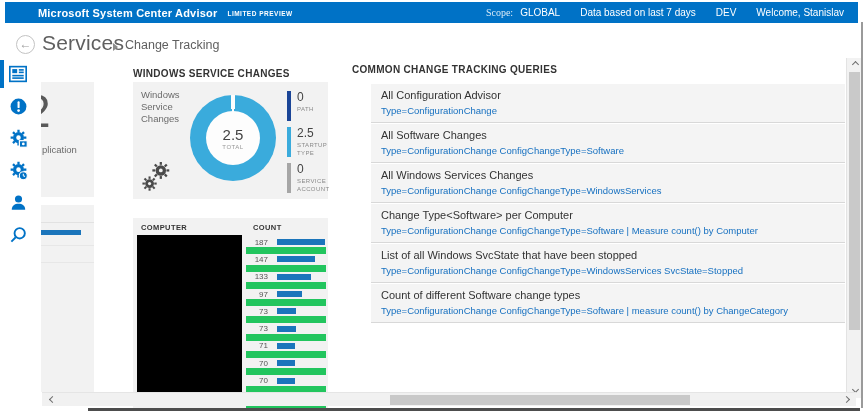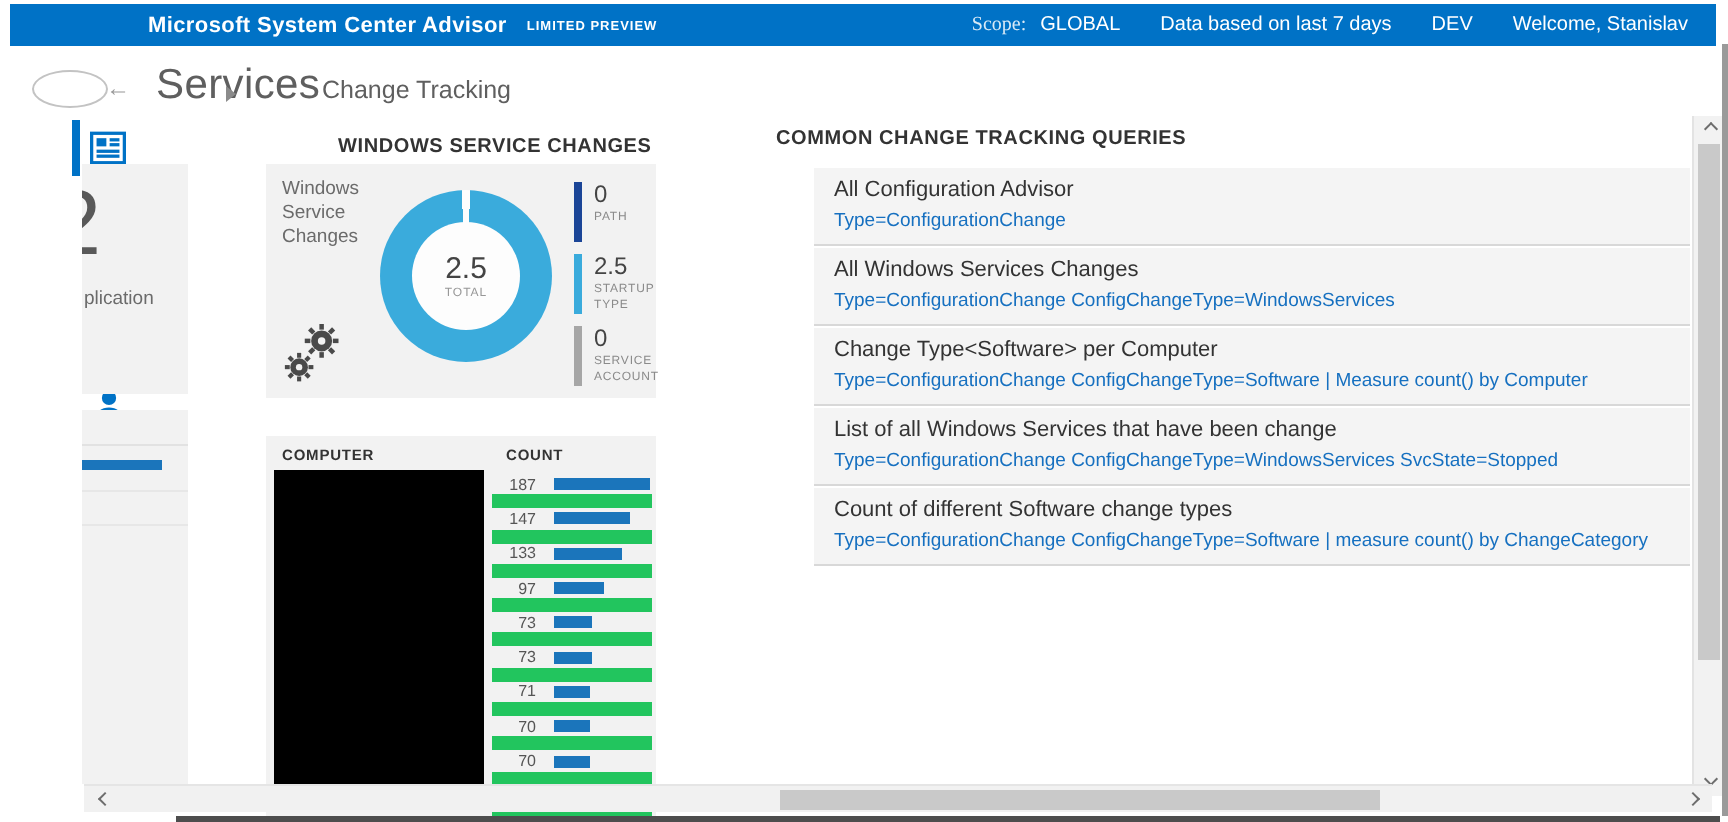--- a/index.html
+++ b/index.html
@@ -2,21 +2,21 @@
 <html style="--accent: #0072c6; --donut: #3aabdc; --navy: #1b4597; --graybar: #a6a6a6; --barblue: #1b75bb; --link: #1670c0; --cardbg: #f2f2f2;"><head>
 <meta charset="utf-8">
 <style>
   :root{
     --accent:#0072c6; --donut:#3aabdc; --navy:#1b4597; --graybar:#a6a6a6;
     --barblue:#1b75bb; --link:#1670c0; --cardbg:#f2f2f2;
   }
   *{margin:0;padding:0;box-sizing:border-box;}
   html,body{width:864px;height:411px;overflow:hidden;background:#fff;
     font-family:"Liberation Sans",sans-serif;color:#3b3b3b;}
-  .abs{position:absolute;padding-left:36px;}
+  .abs{position:absolute;}
   
   .topbar{left:5px;top:2px;width:853px;height:21px;background:var(--accent);
     display:flex;align-items:center;color:#fff;}
   .brand{font-size:11px;font-weight:bold;margin-left:33px;letter-spacing:.2px;}
   .badge{font-size:6.5px;font-weight:bold;margin-left:10px;letter-spacing:.5px;margin-top:2px;}
   .topbar-right{margin-left:auto;display:flex;align-items:center;gap:20px;margin-right:14px;font-size:10px;}
   .scope-group{display:flex;gap:7px;align-items:center;}
   .scope-label{opacity:.85;font-family:Liberation Serif, serif;}
   
   .backbtn{left:16px;top:35px;width:19px;height:19px;border:1.5px solid #c3c3c3;border-radius:50%;
@@ -319,29 +319,33 @@
   </div>
 </div>
 
 <div class="abs sec-title q-title">COMMON CHANGE TRACKING QUERIES</div>
 <div class="abs q-list">
   <div class="q-row">
     <div class="q-name">All Configuration Advisor</div>
     <div class="q-query">Type=ConfigurationChange</div>
   </div>
   <div class="q-row">
+    <div class="q-name">All Software Changes</div>
+    <div class="q-query">Type=ConfigurationChange ConfigChangeType=Software</div>
+  </div>
+  <div class="q-row">
     <div class="q-name">All Windows Services Changes</div>
     <div class="q-query">Type=ConfigurationChange ConfigChangeType=WindowsServices</div>
   </div>
   <div class="q-row">
     <div class="q-name">Change Type&lt;Software&gt; per Computer</div>
     <div class="q-query">Type=ConfigurationChange ConfigChangeType=Software | Measure count() by Computer</div>
   </div>
   <div class="q-row">
-    <div class="q-name">List of all Windows Services that have been change</div>
+    <div class="q-name">List of all Windows SvcState that have been stopped</div>
     <div class="q-query">Type=ConfigurationChange ConfigChangeType=WindowsServices SvcState=Stopped</div>
   </div>
   <div class="q-row">
     <div class="q-name">Count of different Software change types</div>
     <div class="q-query">Type=ConfigurationChange ConfigChangeType=Software | measure count() by ChangeCategory</div>
   </div>
 </div>
 
 <div class="abs vscroll">
   <span class="chev up" style="left:4px;top:3px;"></span>

